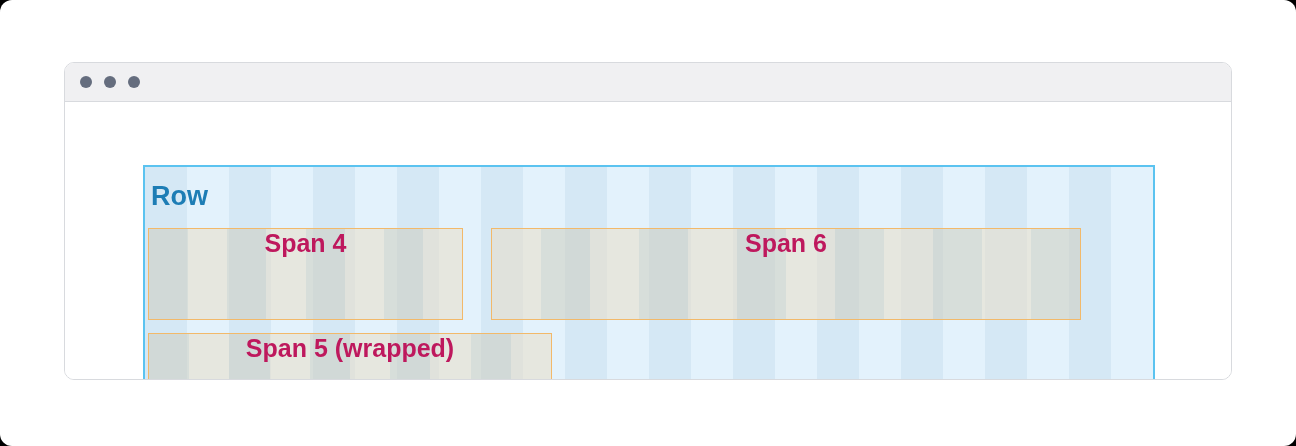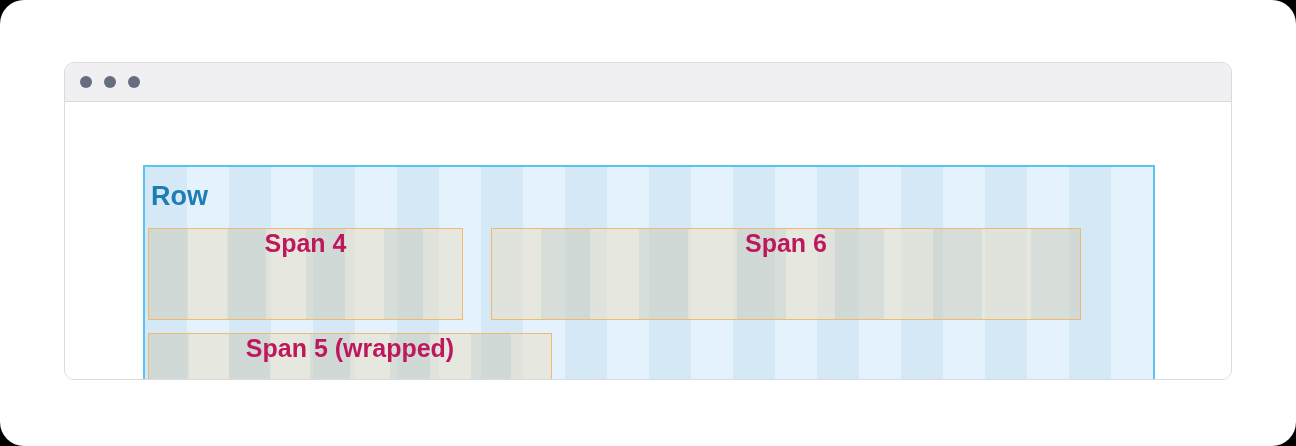--- a/index.html
+++ b/index.html
@@ -15,21 +15,21 @@
   }
 
   
   .page-card {
     position: absolute;
     left: 0;
     top: 0;
     width: 1296px;
     height: 446px;
     background: #ffffff;
-    border-radius: 24px;
+    border-radius: 12px;
     box-sizing: border-box;
     overflow: hidden;
   }
 
   
   .browser-window {
     position: absolute;
     left: 64px;
     top: 62px;
     width: 1168px;

